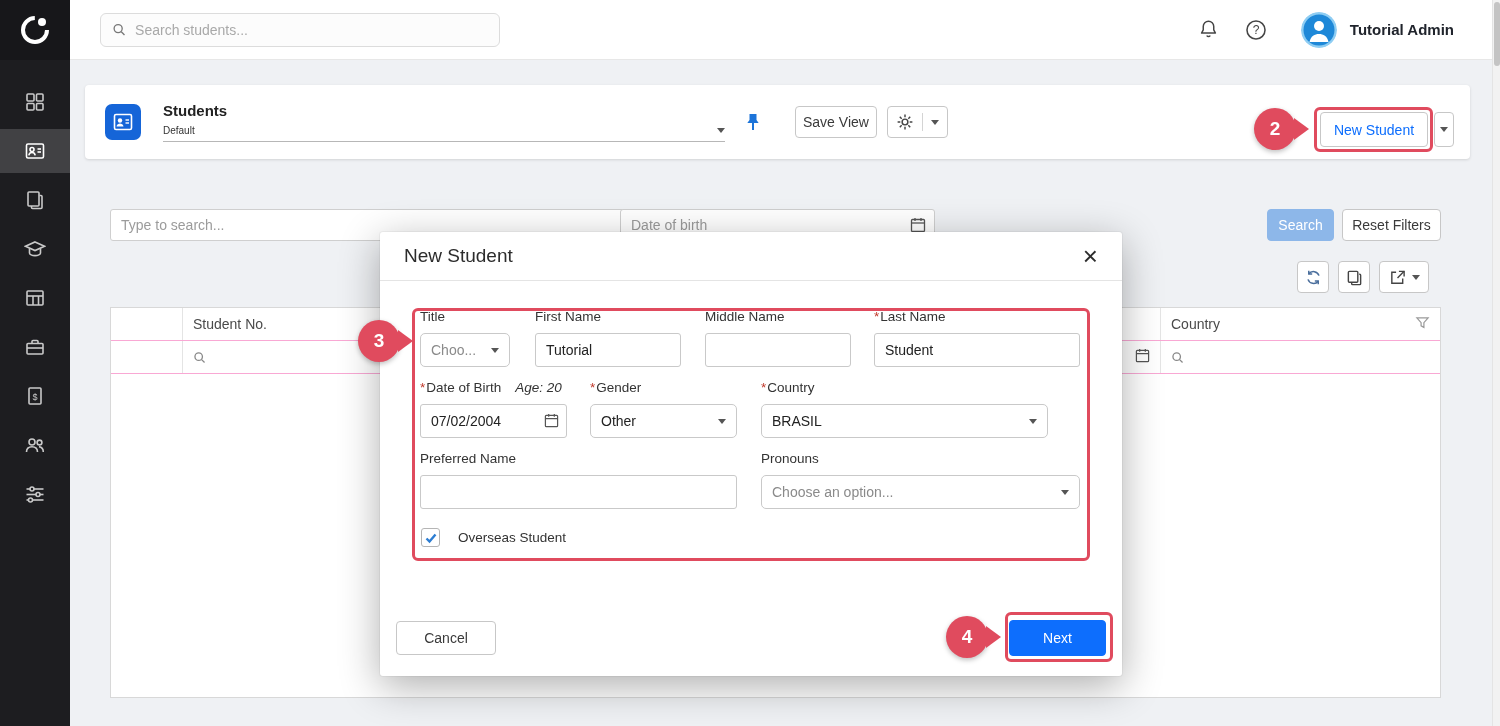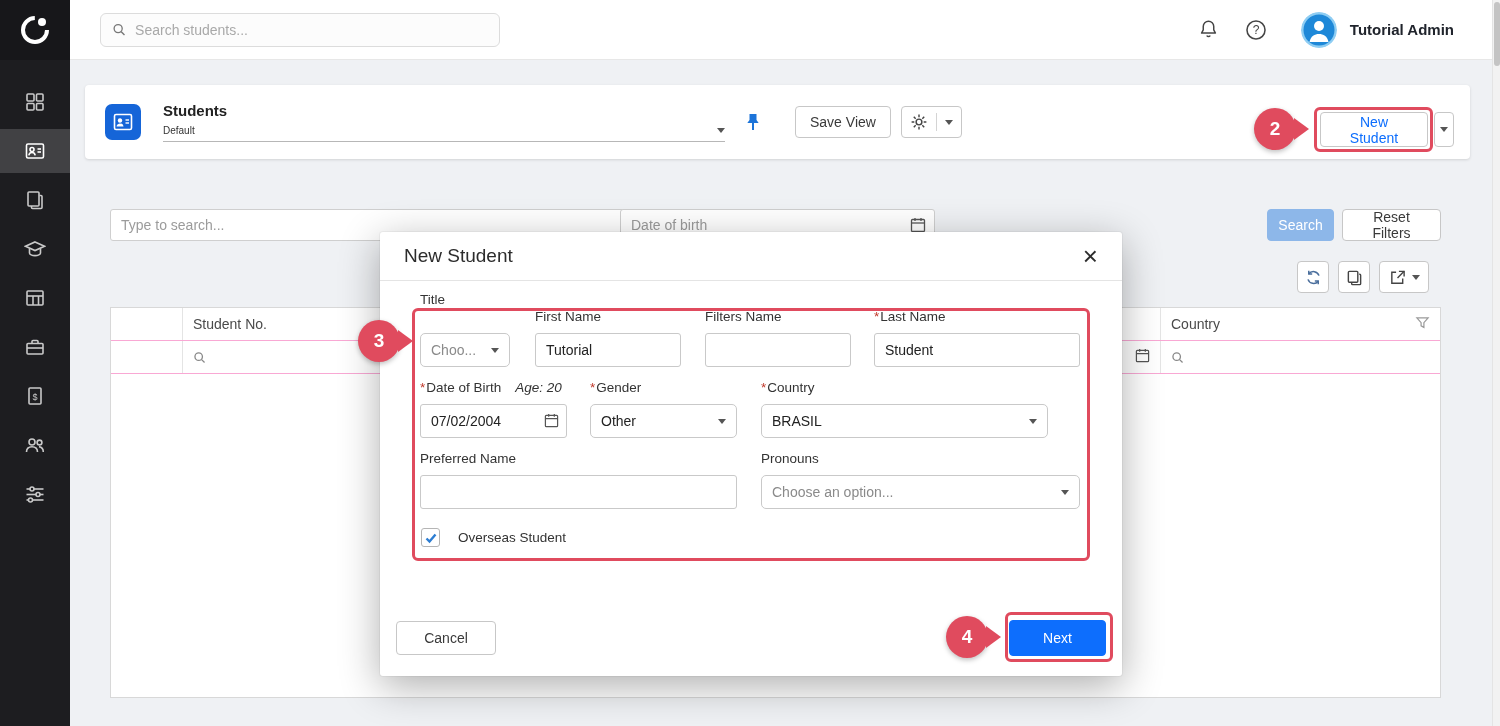--- a/index.html
+++ b/index.html
@@ -30,21 +30,21 @@
   .scroll-thumb { position:absolute; top:2px; left:1px; width:6px; height:64px; background:#c4c4c4; border-radius:3px; }
 
   
   .view-header { position:absolute; left:85px; top:85px; width:1385px; height:74px; background:#fff; border-radius:4px; box-shadow:0 1px 3px rgba(0,0,0,.13); display:flex; align-items:center; padding-left:20px; z-index:2; }
   .vh-icon { width:36px; height:36px; border-radius:7px; background:#1565d8; display:flex; align-items:center; justify-content:center; flex:none; }
   .vh-col { margin-left:22px; width:562px; }
   .vh-title { font-size:15px; font-weight:bold; color:#222; }
   .vh-select { margin-top:6px; display:flex; align-items:center; border-bottom:1px solid #b7b7b7; padding-bottom:5px; font-size:10px; color:#333; cursor:pointer; }
   .vh-select .caret { margin-left:auto; }
   .pin-btn { margin-left:20px; cursor:pointer; display:flex; }
-  .btn { border:1px solid #c7c7c7; background:#fff; border-radius:4px; height:32px; font-size:14px; color:#3a3a3a; display:inline-flex; align-items:center; justify-content:center; padding:0 14px; cursor:pointer; font-family:"Liberation Sans", sans-serif; }
+  .btn { border:1px solid #c7c7c7; background:#fff; border-radius:4px; height:32px; font-size:14px; color:#3a3a3a; display:inline-flex; align-items:center; justify-content:center; padding:0 7px; cursor:pointer; font-family:"Liberation Sans", sans-serif; }
   .save-view-btn { margin-left:34px; }
   .gear-btn { margin-left:10px; padding:0 8px; gap:8px; }
   .gear-sep { width:1px; height:18px; background:#d4d4d4; }
   .new-student-btn { position:absolute; left:1320px; top:112px; width:108px; height:35px; color:#0d6efd; font-weight:normal; z-index:3; }
   .new-caret-btn { position:absolute; left:1434px; top:112px; width:20px; height:35px; padding:0; z-index:3; }
 
   .caret { width:0; height:0; border-left:4.5px solid transparent; border-right:4.5px solid transparent; border-top:5.5px solid #555; display:inline-block; }
 
   
   .filter-input { position:absolute; height:32px; border:1px solid #cfcfcf; border-radius:3px; background:#fff; font-size:14px; color:#333; padding:0 10px; outline:none; z-index:1; }
@@ -342,30 +342,30 @@
       </div>
     </div>
   </section>
 
   <div class="modal">
     <div class="modal-header">
       <span class="modal-title">New Student</span>
       <button class="modal-close">×</button>
     </div>
 
-    <span class="f-label" style="left:40px; top:60px;"><span>Title</span></span>
+    <span class="f-label" style="left:40px; top:77px;"><span>Title</span></span>
     <div class="f-select" style="left:40px; top:101px; width:90px;">
       <span class="ph">Choo...</span>
         <span class="caret"></span>
     </div>
 
     <span class="f-label" style="left:155px; top:77px;"><span>First Name</span></span>
     <input class="f-input" style="left: 155px; top: 101px; width: 146px;" type="text" value="Tutorial">
 
-    <span class="f-label" style="left:325px; top:77px;"><span>Filters Name</span></span>
+    <span class="f-label" style="left:325px; top:77px;"><span>Middle Name</span></span>
     <input class="f-input" style="left: 325px; top: 101px; width: 146px;" type="text">
 
     <span class="f-label" style="left:494px; top:77px;"><span class="star">*</span><span>Last Name</span></span>
     <input class="f-input" style="left: 494px; top: 101px; width: 206px;" type="text" value="Student">
 
     <span class="f-label" style="left:40px; top:148px;"><span class="star">*</span><span>Date of Birth</span><span class="age">Age: 20</span></span>
     <div class="date-wrap" style="left:40px; top:172px; width:147px;">
       <input type="text" value="07/02/2004" style="">
       <span class="cal">
         <svg width="15" height="15" viewBox="0 0 16 16">

